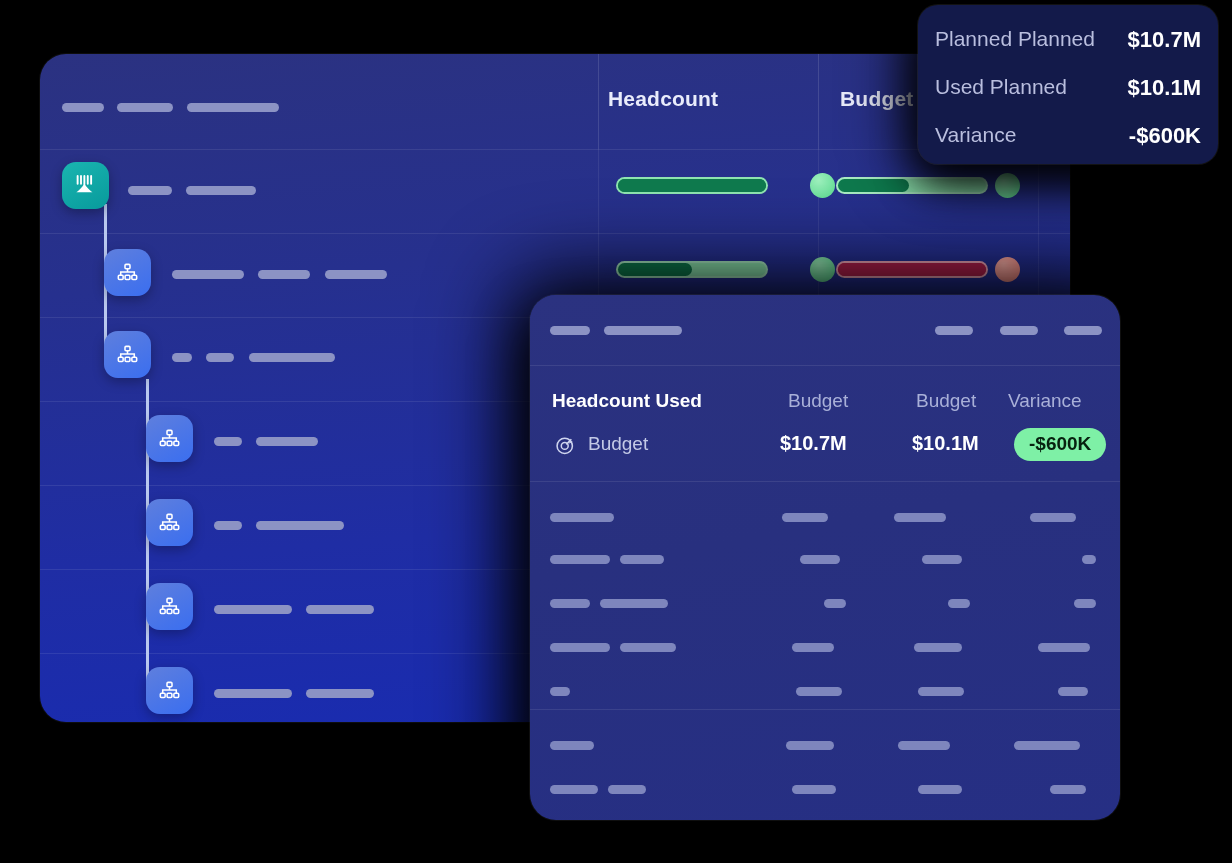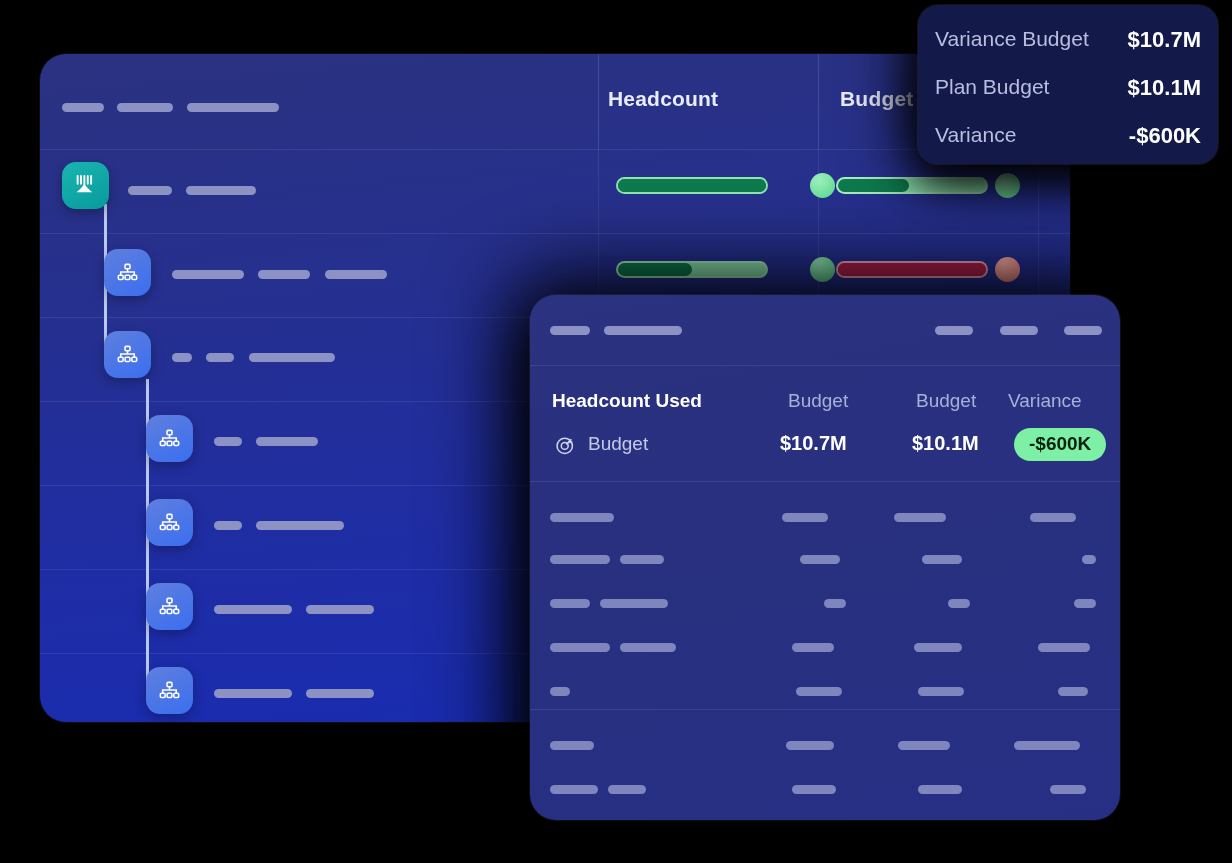--- a/index.html
+++ b/index.html
@@ -318,25 +318,25 @@
       <span class="sk dim" style="position:absolute;left:20px;width:48px"></span>
       <span class="sk dim" style="position:absolute;left:78px;width:38px"></span>
       <span class="sk dim" style="position:absolute;left:262px;width:44px"></span>
       <span class="sk dim" style="position:absolute;left:388px;width:44px"></span>
       <span class="sk dim" style="position:absolute;left:520px;width:36px"></span>
     </div>
   </div>
 
   <div class="tooltip">
     <div class="tt-row" style="top:22px">
-      <span class="tt-k">Variance Budget</span>
+      <span class="tt-k">Planned Planned</span>
       <span class="tt-v">$10.7M</span>
     </div>
     <div class="tt-row" style="top:70px">
-      <span class="tt-k">Plan Budget</span>
+      <span class="tt-k">Used Planned</span>
       <span class="tt-v">$10.1M</span>
     </div>
     <div class="tt-row" style="top:118px">
       <span class="tt-k">Variance</span>
       <span class="tt-v">-$600K</span>
     </div>
   </div>
 
 </div>
 

